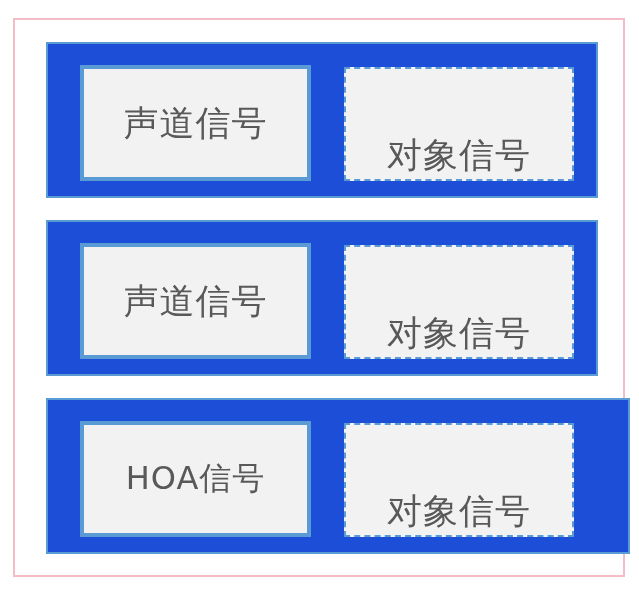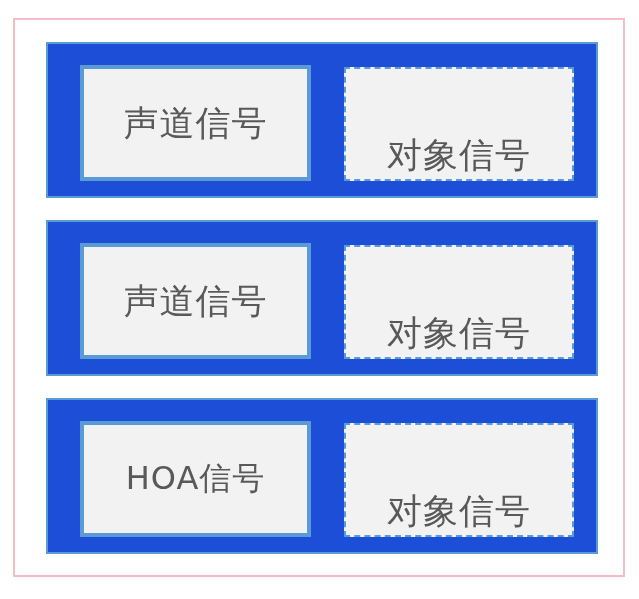--- a/index.html
+++ b/index.html
@@ -31,20 +31,20 @@
 
 <div class="group" style="top:220px;">
   <div class="box solid">
     <span>声道信号</span>
   </div>
   <div class="box dashed">
     <span>对象信号</span>
   </div>
 </div>
 
-<div class="group" style="top:398px;">
+<div class="group" style="top:398px;padding-left:32px;">
   <div class="box solid hoa">
     <span>HOA信号</span>
   </div>
   <div class="box dashed">
     <span>对象信号</span>
   </div>
 </div>
 
 </body></html>

